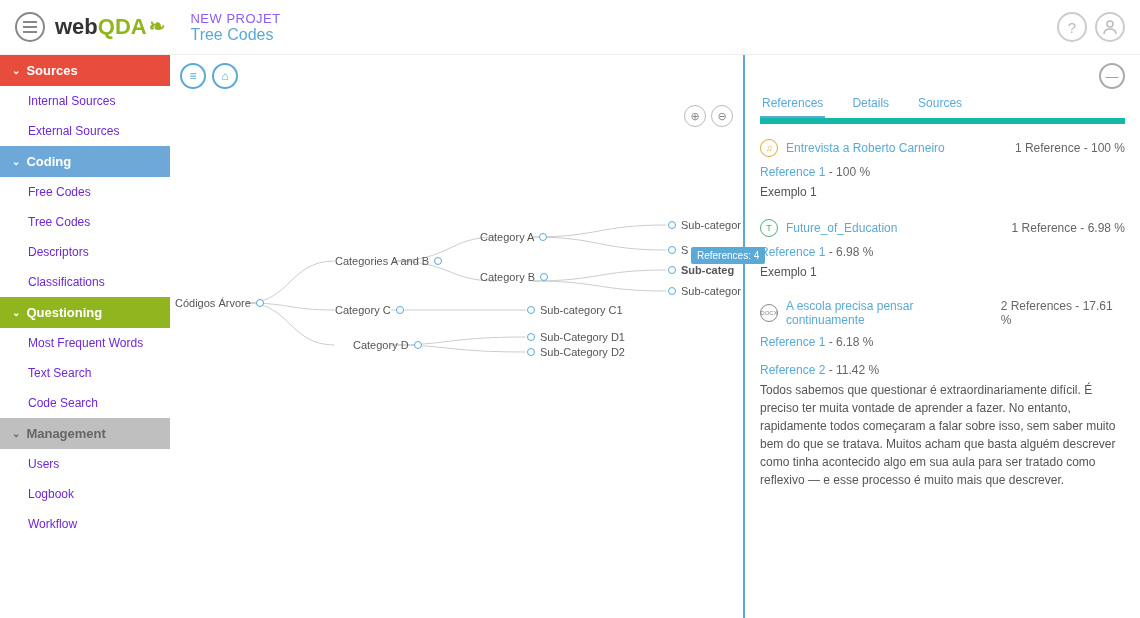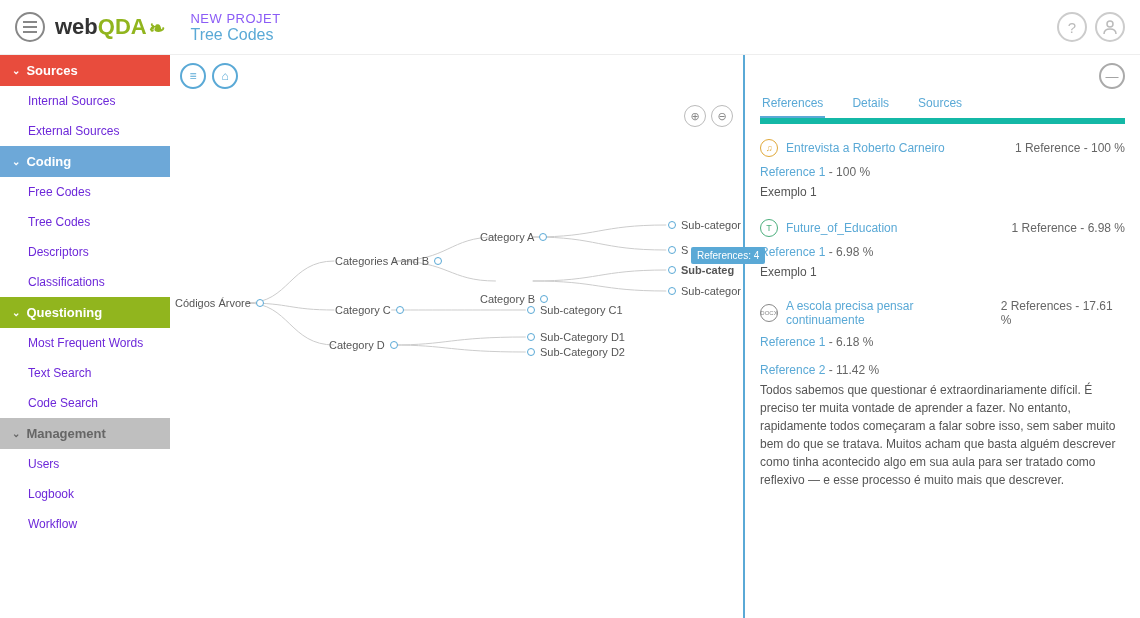--- a/index.html
+++ b/index.html
@@ -2,21 +2,21 @@
 <html><head>
 <meta charset="utf-8">
 <style>
   * { box-sizing: border-box; margin: 0; padding: 0; }
   body { font-family: Arial, sans-serif; font-size: 13px; color: #555; width: 1140px; height: 618px; overflow: hidden; background: #fff; }
   
   
   .header { display: flex; align-items: center; height: 55px; padding: 0 15px; border-bottom: 1px solid #eee; }
   .hamburger { width: 30px; height: 30px; border: 2px solid #888; border-radius: 50%; display: flex; flex-direction: column; justify-content: center; align-items: center; gap: 3px; margin-right: 10px; cursor: pointer; }
   .hamburger span { width: 14px; height: 2px; background: #888; }
-  .logo { font-size: 22px; font-weight: bold; display: flex; align-items: flex-end; margin-right: 25px; }
+  .logo { font-size: 22px; font-weight: bold; display: flex; align-items: flex-start; margin-right: 25px; }
   .logo-web { color: #333; }
   .logo-qda { color: #91b51e; }
   .logo-leaf { color: #91b51e; font-size: 20px; margin-left: 2px; }
   .header-titles { flex: 1; }
   .proj-name { color: #8b5cf6; font-weight: normal; font-size: 13px; letter-spacing: 0.5px; }
   .breadcrumb { color: #5aa9d6; font-size: 16px; }
   .header-right { display: flex; gap: 8px; }
   .circle-btn { width: 30px; height: 30px; border: 2px solid #ccc; border-radius: 50%; display: flex; align-items: center; justify-content: center; color: #bbb; font-size: 15px; cursor: pointer; }
   
   
@@ -167,30 +167,30 @@
         </div>
 
       <div class="node node-left" style="left:165px; top:130px;">
           <span>Categories A and B</span>
           <span class="dot"></span>
         </div>
       <div class="node node-left" style="left:165px; top:179px;">
           <span>Category C</span>
           <span class="dot"></span>
         </div>
-      <div class="node node-left" style="left:159px; top:214px;">
+      <div class="node node-left" style="left:183px; top:214px;">
           <span>Category D</span>
           <span class="dot"></span>
         </div>
 
       <div class="node node-left" style="left:310px; top:106px;">
           <span>Category A</span>
           <span class="dot"></span>
         </div>
-      <div class="node node-left" style="left:310px; top:168px;">
+      <div class="node node-left" style="left:310px; top:146px;">
           <span>Category B</span>
           <span class="dot"></span>
         </div>
 
       <div class="node node-right" style="left:357px; top:179px;">
           <span class="dot"></span>
           <span>Sub-category C1</span>
         </div>
       <div class="node node-right" style="left:357px; top:206px;">
           <span class="dot"></span>

